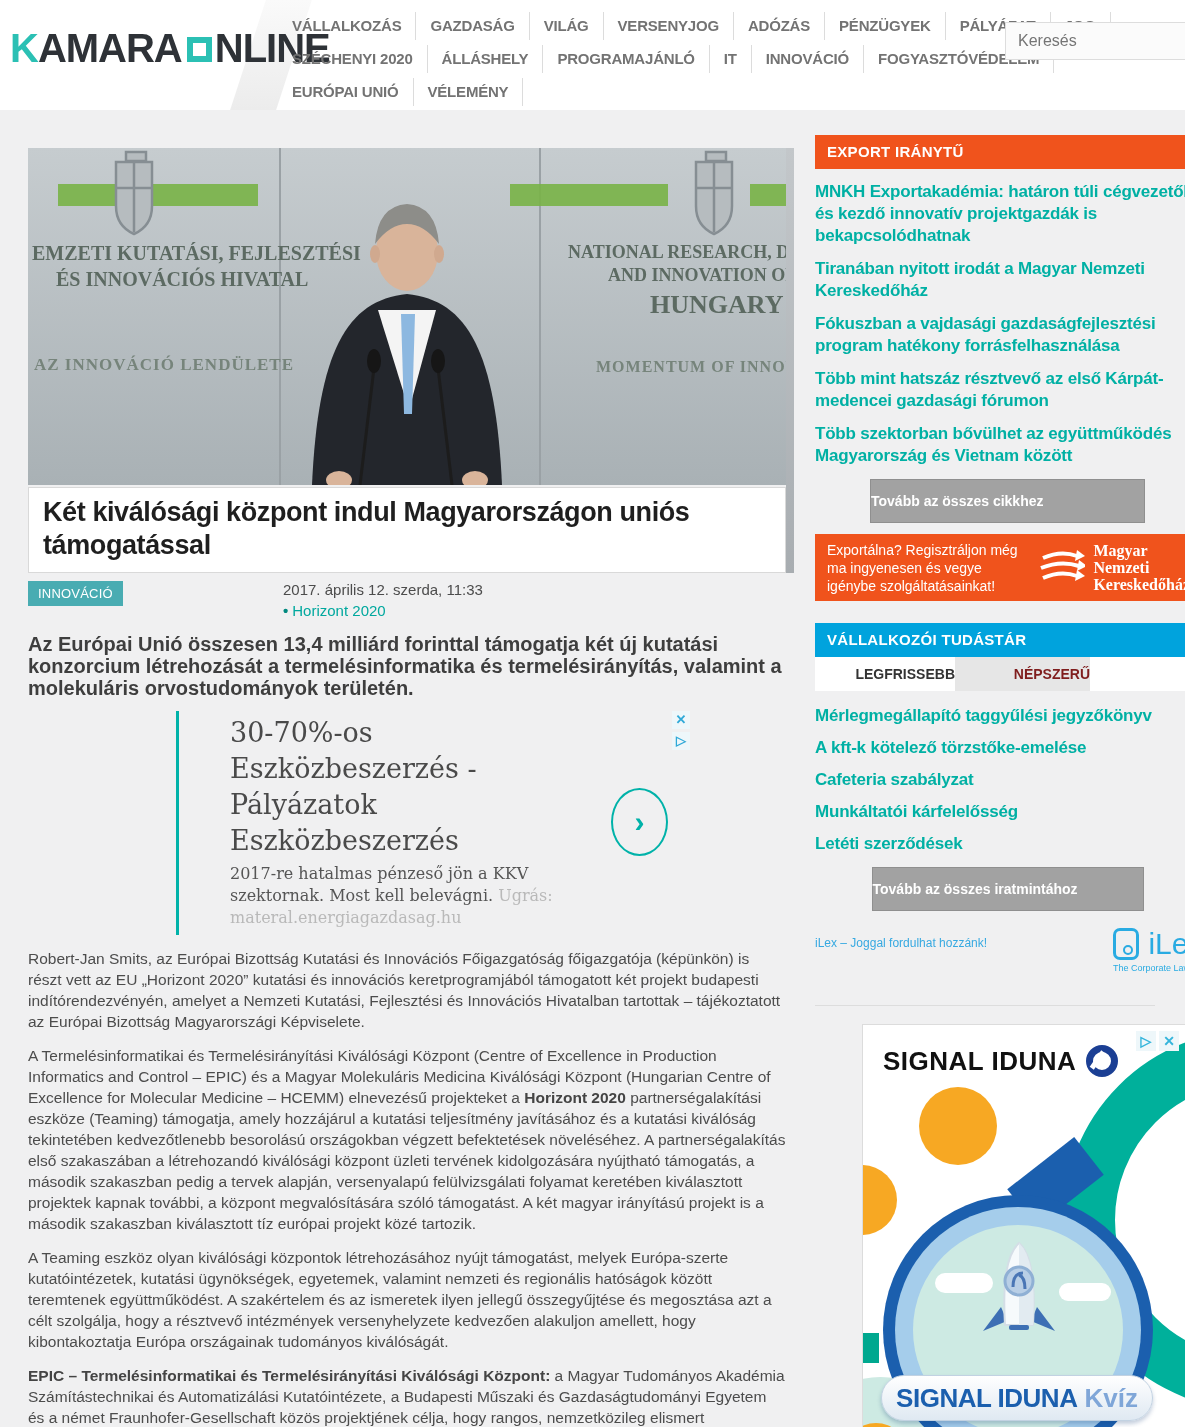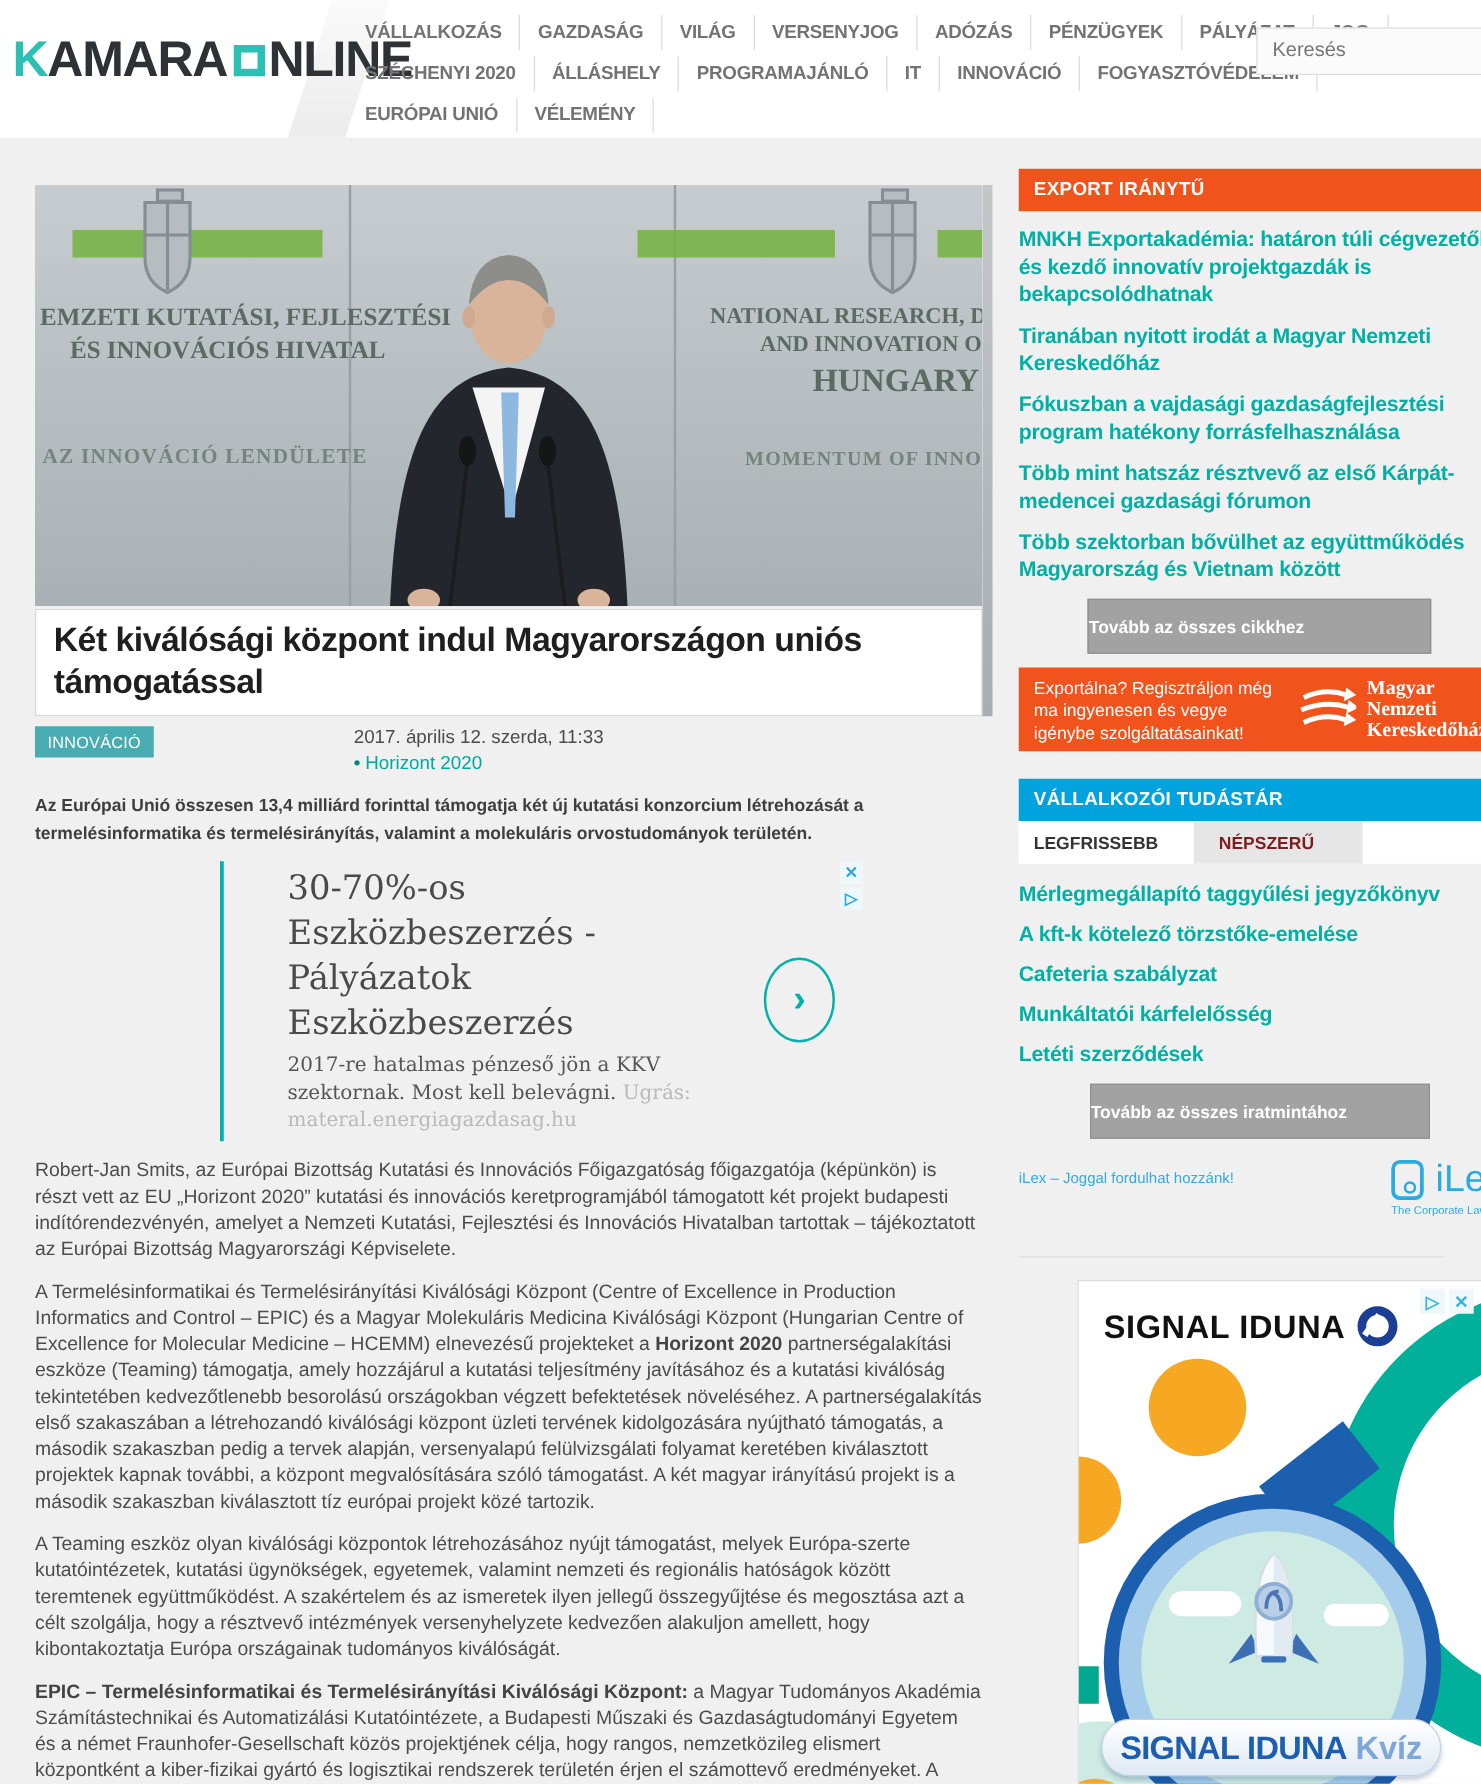--- a/index.html
+++ b/index.html
@@ -38,21 +38,21 @@
   
   .title-box { margin-top:2px; background:#fff; border:1px solid #d9d9d9;
                padding:8px 14px; height:86px; overflow:hidden; }
   .title-box h1 { font-size:27px; line-height:33px; color:#1f1f1f; letter-spacing:-0.4px; }
   .meta { position:relative; height:40px; margin-top:8px; }
   .badge { position:absolute; left:0; top:0; background:#49acb2; color:#fff;
            font-size:13px; padding:5px 10px; letter-spacing:0.2px; }
   .meta-text { position:absolute; left:255px; top:0; font-size:15px; color:#4c4c4c; }
   .meta-tag { margin-top:4px; color:#00a89e; font-size:15px; }
   .meta-tag .bullet { color:#00897f; font-weight:bold; margin-right:4px; }
-  .lead { margin-top:12px; font-size:14px; font-weight:bold; color:#3e3e3e;
+  .lead { margin-top:12px; font-size:20px; font-weight:bold; color:#3e3e3e;
           line-height:22px; }
 
   
   .inline-ad { position:relative; margin:12px 0 0 148px; width:492px;
                border-left:3px solid #00b2a9; padding:4px 0 6px 18px; }
   .ad-flex { display:flex; align-items:center; }
   .ad-text { width:352px;margin-left:33px; }
   .ad-title { font-family:"DejaVu Serif", serif; font-size:27px; line-height:36px;
               color:#4a4a4a; }
   .ad-body { font-family:"DejaVu Serif", serif; font-size:16px; line-height:22px;
@@ -83,21 +83,21 @@
               font-size:14px; line-height:42px; }
   .gray-btn.wide { width:272px; }
   .mnkh { margin-top:11px; background:#f0531c; height:67px; display:flex;
           align-items:center; padding:0 10px 0 12px; }
   .mnkh-text { width:230px; color:#fff; font-size:14px; line-height:18px; }
   .mnkh-logo { display:flex; align-items:center; margin-left:14px; }
   .mnkh-logo-lines { font-family:"Liberation Serif", serif; font-weight:bold;
                      color:#fff; font-size:16px; line-height:17px; margin-left:8px;
                      white-space:nowrap; }
   .tabs { display:flex; height:34px; background:#fff; }
-  .tab { font-size:14px; font-weight:bold; line-height:34px; padding:0 0 0 12px; }
+  .tab { font-size:14px; font-weight:bold; line-height:34px; padding:0 0 0 12px;text-align:right; }
   .tab-active { width:140px; color:#333; background:#fff; }
   .tab-idle { width:135px; color:#7f1d1d; background:#e6e6e6; padding-left:20px; }
   .tud-links { margin-top:14px; }
   .tud-links .side-link { margin-bottom:10px; }
   .ilex-row { position:relative; margin-top:22px; height:52px; }
   .ilex-link { font-size:12px; color:#36a9e1; }
   .ilex-logo { position:absolute; left:298px; top:-6px; width:140px; }
   .ilex-box { display:inline-block; width:26px; height:32px; border:3px solid #29abe2;
               border-radius:7px; position:relative; vertical-align:middle; }
   .ilex-box::after { content:""; position:absolute; left:7px; bottom:2px; width:6px;

